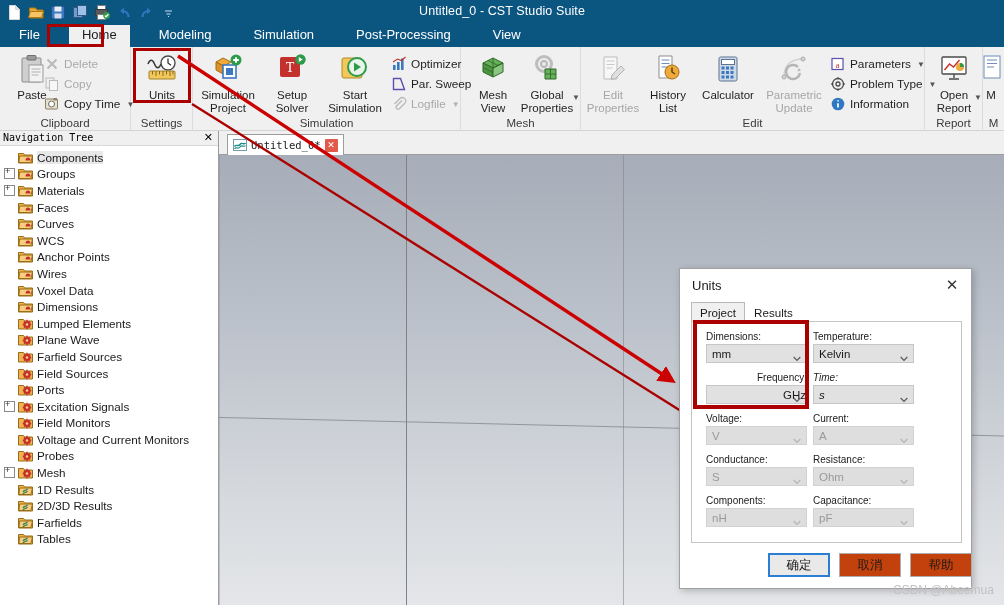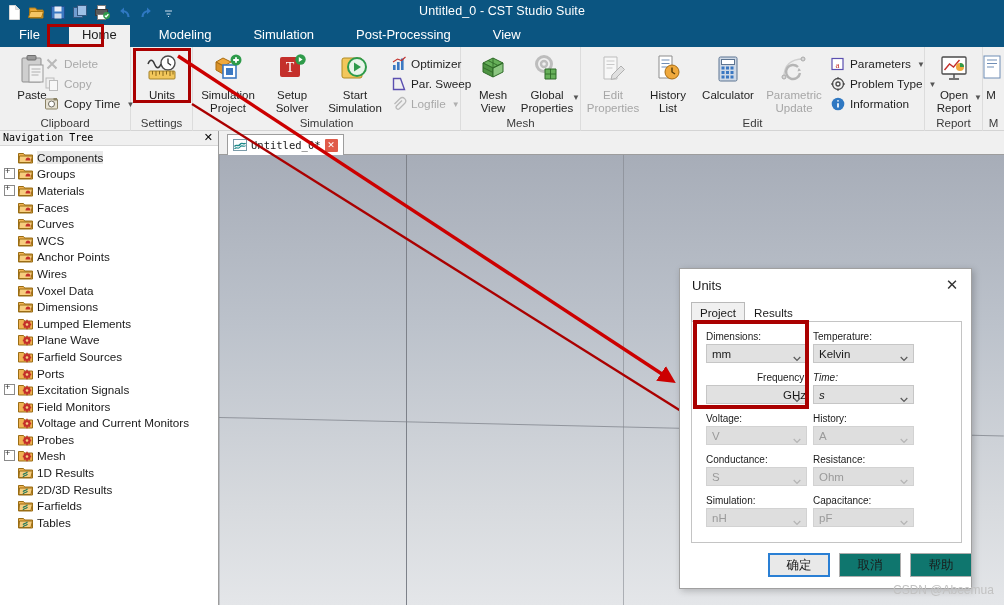--- a/index.html
+++ b/index.html
@@ -177,21 +177,21 @@
   .cbox.dis { color: #9a9a9a; background: #dedede; border-color: #d2d2d2; }
   .cbox .cv {
     position: absolute; right: 5px; top: 5px; width: 8px; height: 8px;
   }
   .hl-units-fields {
     position: absolute; left: 693px; top: 320px; width: 116px; height: 89px;
     border: 4px solid #aa0000; pointer-events: none;
   }
   .dbtn {
     position: absolute; top: 284px; width: 62px; height: 24px;
-    background: #0f766e; border: 1px solid #adadad;
+    background: #c2410c; border: 1px solid #adadad;
     font-size: 12.5px; color: #1a1a1a; text-align: center; line-height: 22px;
     cursor: default; font-family: "DejaVu Sans", sans-serif;
   }
   .dbtn.def { border: 2px solid #2a7fd4; background: #e9e9e9; line-height: 20px; }
 
   .watermark {
     position: absolute; left: 893px; top: 583px;
     font-size: 12px; color: #c2c2c2; white-space: nowrap;
   }
 </style>
@@ -709,20 +709,30 @@
           <span class="nav-lbl">Farfield Sources</span>
         </div>
         <div class="nav-row">
           <span class="nav-exp"></span>
           <span class="nav-ico"><svg width="15" height="13" viewBox="0 0 15 13">
               <path d="M0.5 2.5h5l1.2 1.5h7.8v8h-14z" fill="#f0b352" stroke="#9a6d14"></path>
               <circle cx="9" cy="7.5" r="3.6" fill="#c4302b"></circle>
               <circle cx="9" cy="7.5" r="1.3" fill="#f7cd7e"></circle>
               <path d="M9 2.8v1.4M9 10.8v1.4M4.8 7.5h1.4M11.8 7.5h1.4M6 4.5l1 1M11 9.5l1 1M12 4.5l-1 1M7 9.5l-1 1" stroke="#c4302b" stroke-width="1.5"></path>
             </svg></span>
+          <span class="nav-lbl">Field Sources</span>
+        </div>
+        <div class="nav-row">
+          <span class="nav-exp"></span>
+          <span class="nav-ico"><svg width="15" height="13" viewBox="0 0 15 13">
+              <path d="M0.5 2.5h5l1.2 1.5h7.8v8h-14z" fill="#f0b352" stroke="#9a6d14"></path>
+              <circle cx="9" cy="7.5" r="3.6" fill="#c4302b"></circle>
+              <circle cx="9" cy="7.5" r="1.3" fill="#f7cd7e"></circle>
+              <path d="M9 2.8v1.4M9 10.8v1.4M4.8 7.5h1.4M11.8 7.5h1.4M6 4.5l1 1M11 9.5l1 1M12 4.5l-1 1M7 9.5l-1 1" stroke="#c4302b" stroke-width="1.5"></path>
+            </svg></span>
           <span class="nav-lbl">Ports</span>
         </div>
         <div class="nav-row">
           <span class="nav-exp has"></span>
           <span class="nav-ico"><svg width="15" height="13" viewBox="0 0 15 13">
               <path d="M0.5 2.5h5l1.2 1.5h7.8v8h-14z" fill="#f0b352" stroke="#9a6d14"></path>
               <circle cx="9" cy="7.5" r="3.6" fill="#c4302b"></circle>
               <circle cx="9" cy="7.5" r="1.3" fill="#f7cd7e"></circle>
               <path d="M9 2.8v1.4M9 10.8v1.4M4.8 7.5h1.4M11.8 7.5h1.4M6 4.5l1 1M11 9.5l1 1M12 4.5l-1 1M7 9.5l-1 1" stroke="#c4302b" stroke-width="1.5"></path>
             </svg></span>
@@ -875,39 +885,39 @@
                 <path d="M0.7 2l3.3 3.4L7.3 2" stroke="#5a5a5a" stroke-width="1.2" fill="none"></path>
               </svg></span></div>
         </div>
         <div class="fld" style="left: 14px; top: 91px;">
           <span class="cap">Voltage:</span>
           <div class="cbox dis">V<span class="cv"><svg width="8" height="8" viewBox="0 0 8 8">
                 <path d="M0.7 2l3.3 3.4L7.3 2" stroke="#b4b4b4" stroke-width="1.2" fill="none"></path>
               </svg></span></div>
         </div>
         <div class="fld" style="left: 121px; top: 91px;">
-          <span class="cap">History:</span>
+          <span class="cap">Current:</span>
           <div class="cbox dis">A<span class="cv"><svg width="8" height="8" viewBox="0 0 8 8">
                 <path d="M0.7 2l3.3 3.4L7.3 2" stroke="#b4b4b4" stroke-width="1.2" fill="none"></path>
               </svg></span></div>
         </div>
         <div class="fld" style="left: 14px; top: 132px;">
           <span class="cap">Conductance:</span>
           <div class="cbox dis">S<span class="cv"><svg width="8" height="8" viewBox="0 0 8 8">
                 <path d="M0.7 2l3.3 3.4L7.3 2" stroke="#b4b4b4" stroke-width="1.2" fill="none"></path>
               </svg></span></div>
         </div>
         <div class="fld" style="left: 121px; top: 132px;">
           <span class="cap">Resistance:</span>
           <div class="cbox dis">Ohm<span class="cv"><svg width="8" height="8" viewBox="0 0 8 8">
                 <path d="M0.7 2l3.3 3.4L7.3 2" stroke="#b4b4b4" stroke-width="1.2" fill="none"></path>
               </svg></span></div>
         </div>
         <div class="fld" style="left: 14px; top: 173px;">
-          <span class="cap">Simulation:</span>
+          <span class="cap">Components:</span>
           <div class="cbox dis">nH<span class="cv"><svg width="8" height="8" viewBox="0 0 8 8">
                 <path d="M0.7 2l3.3 3.4L7.3 2" stroke="#b4b4b4" stroke-width="1.2" fill="none"></path>
               </svg></span></div>
         </div>
         <div class="fld" style="left: 121px; top: 173px;">
           <span class="cap">Capacitance:</span>
           <div class="cbox dis">pF<span class="cv"><svg width="8" height="8" viewBox="0 0 8 8">
                 <path d="M0.7 2l3.3 3.4L7.3 2" stroke="#b4b4b4" stroke-width="1.2" fill="none"></path>
               </svg></span></div>
         </div>

